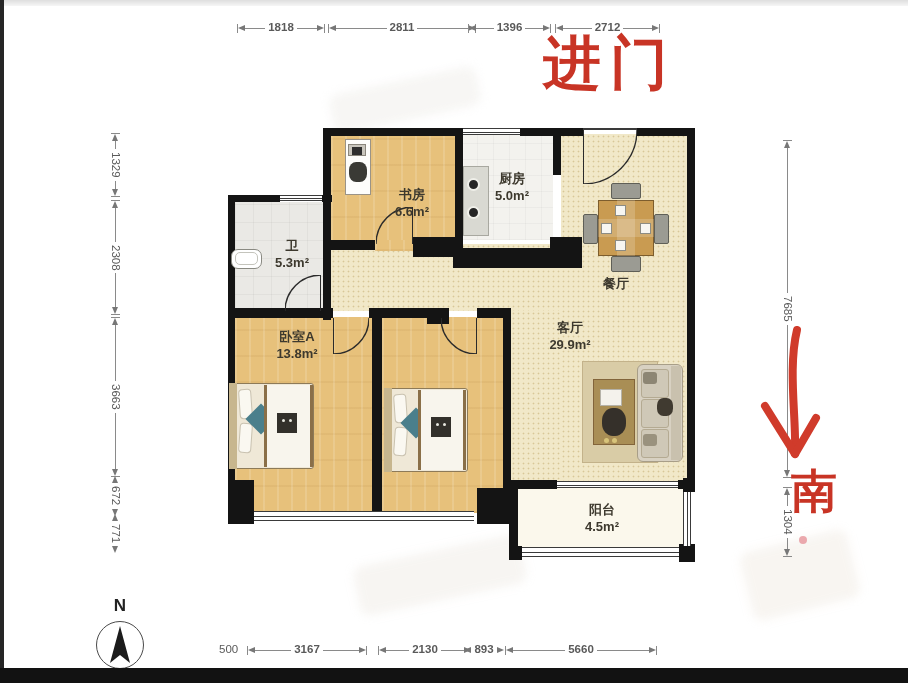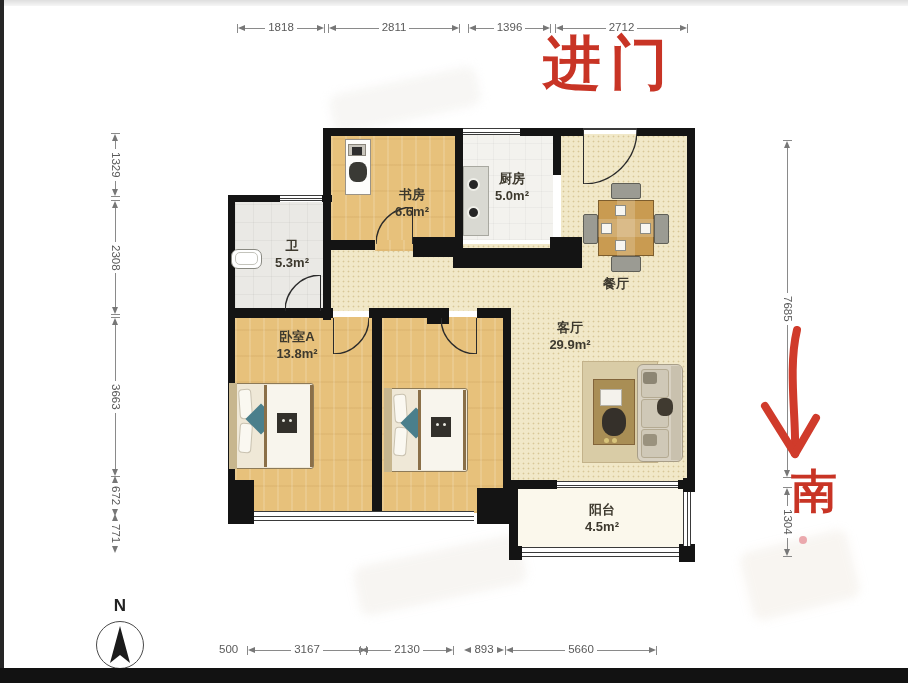--- a/index.html
+++ b/index.html
@@ -6,21 +6,21 @@
   .stage{position:relative;width:908px;height:683px;background:#ffffff;overflow:hidden;
          font-family:"Liberation Sans","DejaVu Sans",sans-serif;}
   .abs{position:absolute;}
   
   .top-strip{left:0;top:0;width:908px;height:6px;background:linear-gradient(#dedede,#f6f6f6);}
   .left-strip{left:0;top:0;width:4px;height:683px;background:#262626;}
   .bottom-bar{left:0;top:668px;width:908px;height:15px;background:#121212;}
   
   .dim{position:absolute;display:flex;align-items:center;justify-content:center;
        color:#5a5a5a;font-size:11.5px;}
-  .dim-h{flex-direction:row;height:14px;}
+  .dim-h{flex-direction:row;height:14px;font-weight:bold;}
   .dim-v{flex-direction:column;width:14px;}
   .ln{flex:1 1 auto;background:#8a8a8a;min-width:0;min-height:0;}
   .dim-h .ln{height:1px;}
   .dim-v .ln{width:1px;}
   .ah-l{width:0;height:0;border-top:3px solid transparent;border-bottom:3px solid transparent;border-right:7px solid #777;}
   .ah-r{width:0;height:0;border-top:3px solid transparent;border-bottom:3px solid transparent;border-left:7px solid #777;}
   .ah-u{width:0;height:0;border-left:3px solid transparent;border-right:3px solid transparent;border-bottom:7px solid #777;}
   .ah-d{width:0;height:0;border-left:3px solid transparent;border-right:3px solid transparent;border-top:7px solid #777;}
   .tkv{width:1px;height:9px;background:#8a8a8a;flex:0 0 auto;}
   .tkh{height:1px;width:9px;background:#8a8a8a;flex:0 0 auto;}
@@ -84,39 +84,39 @@
 
   <div class="dim dim-h" style="left:237px;top:21px;width:88px">
     <span class="tkv"></span>
       <span class="ah-l"></span>
       <span class="ln"></span>
     <span class="dlab">1818</span>
     <span class="ln"></span>
       <span class="ah-r"></span>
       <span class="tkv"></span>
   </div>
-  <div class="dim dim-h" style="left:328px;top:21px;width:132px">
+  <div class="dim dim-h" style="left:328px;top:21px;width:148px">
     <span class="tkv"></span>
       <span class="ah-l"></span>
       <span class="ln"></span>
     <span class="dlab">2811</span>
     <span class="ln"></span>
       <span class="ah-r"></span>
       <span class="tkv"></span>
   </div>
   <div class="dim dim-h" style="left:468px;top:21px;width:83px">
     <span class="tkv"></span>
       <span class="ah-l"></span>
       <span class="ln"></span>
     <span class="dlab">1396</span>
     <span class="ln"></span>
       <span class="ah-r"></span>
       <span class="tkv"></span>
   </div>
-  <div class="dim dim-h" style="left:555px;top:21px;width:133px">
+  <div class="dim dim-h" style="left:555px;top:21px;width:105px">
     <span class="tkv"></span>
       <span class="ah-l"></span>
       <span class="ln"></span>
     <span class="dlab">2712</span>
     <span class="ln"></span>
       <span class="ah-r"></span>
       <span class="tkv"></span>
   </div>
 
   <div class="dim dim-v" style="left:108px;top:133px;height:64px">
@@ -183,21 +183,21 @@
   <div class="dlab-plain" style="left:219px;top:644px">500</div>
   <div class="dim dim-h" style="left:247px;top:643px;width:120px">
     <span class="tkv"></span>
       <span class="ah-l"></span>
       <span class="ln"></span>
     <span class="dlab">3167</span>
     <span class="ln"></span>
       <span class="ah-r"></span>
       <span class="tkv"></span>
   </div>
-  <div class="dim dim-h" style="left:360px;top:643px;width:94px">
+  <div class="dim dim-h" style="left:378px;top:643px;width:94px">
     <span class="tkv"></span>
       <span class="ah-l"></span>
       <span class="ln"></span>
     <span class="dlab">2130</span>
     <span class="ln"></span>
       <span class="ah-r"></span>
       <span class="tkv"></span>
   </div>
   <div class="dim dim-h" style="left:465px;top:643px;width:38px">
     <span class="ah-l"></span>

